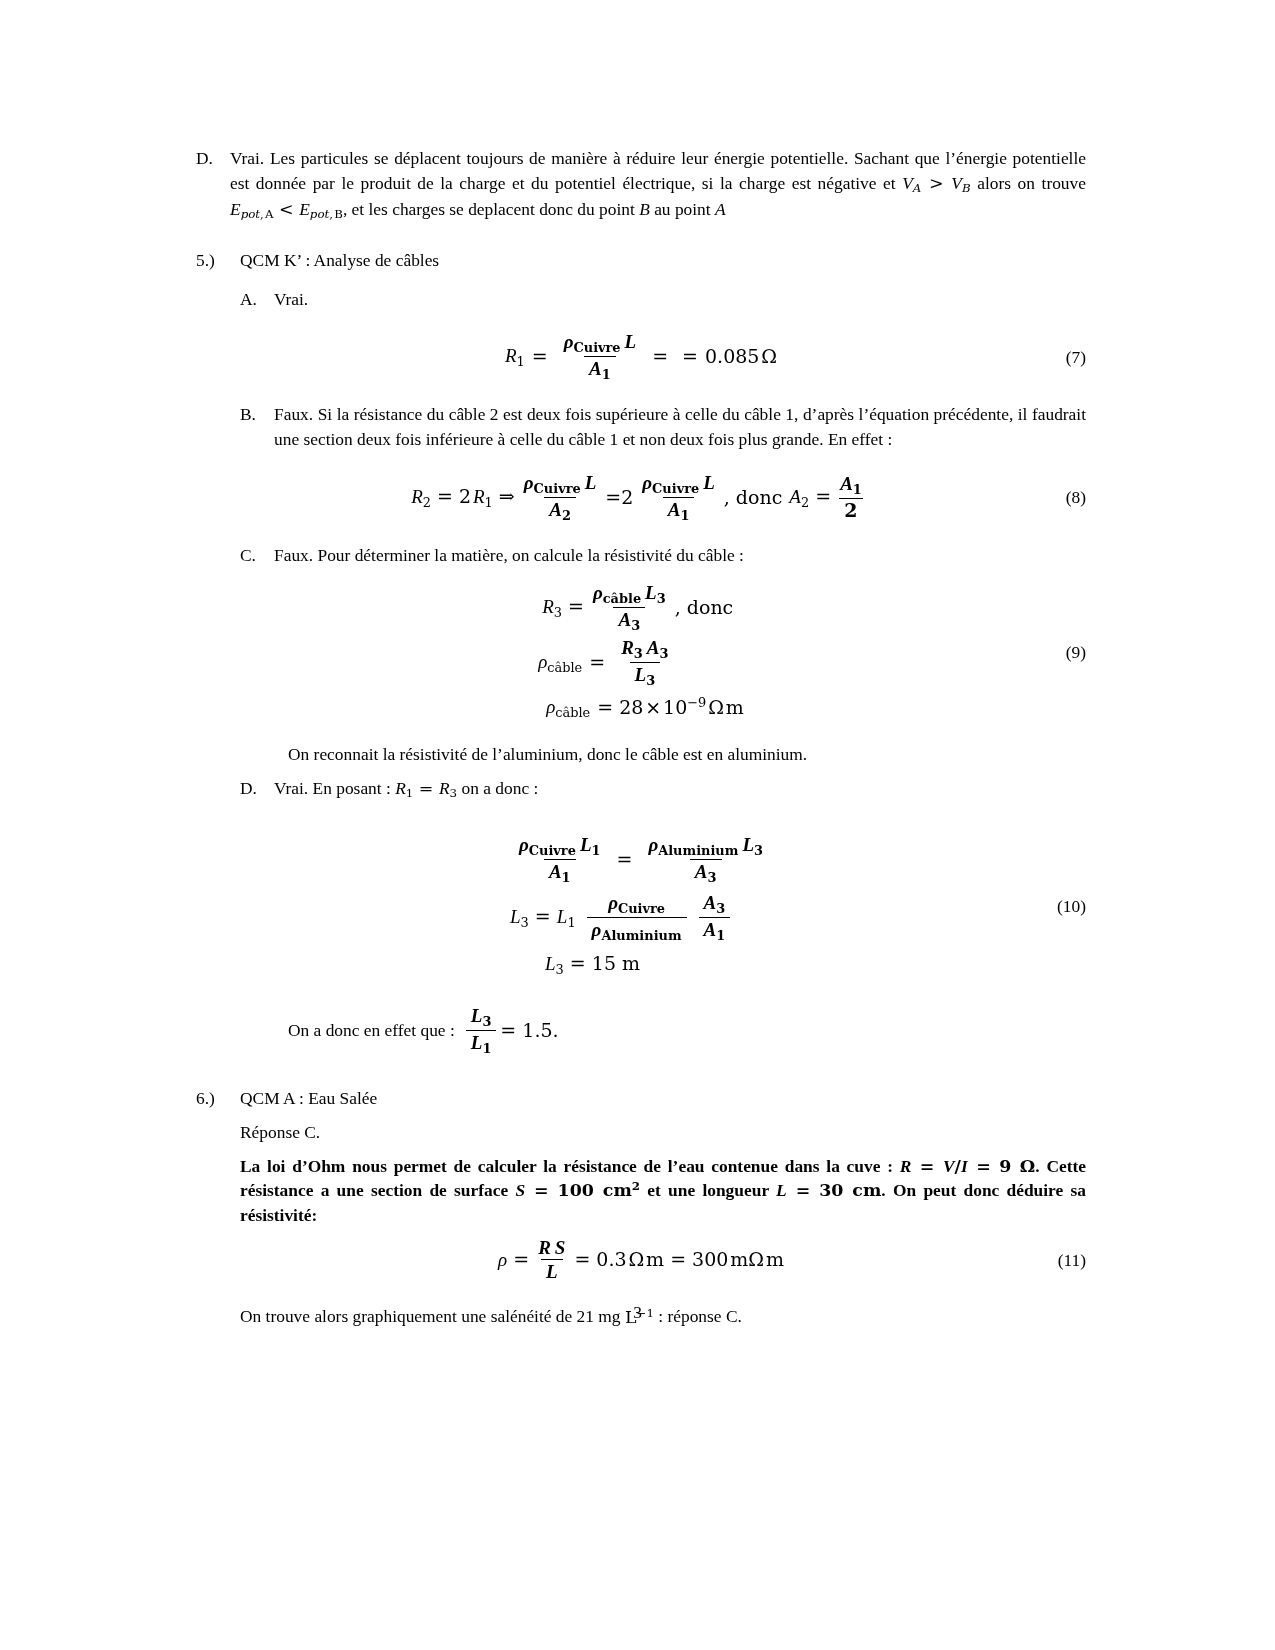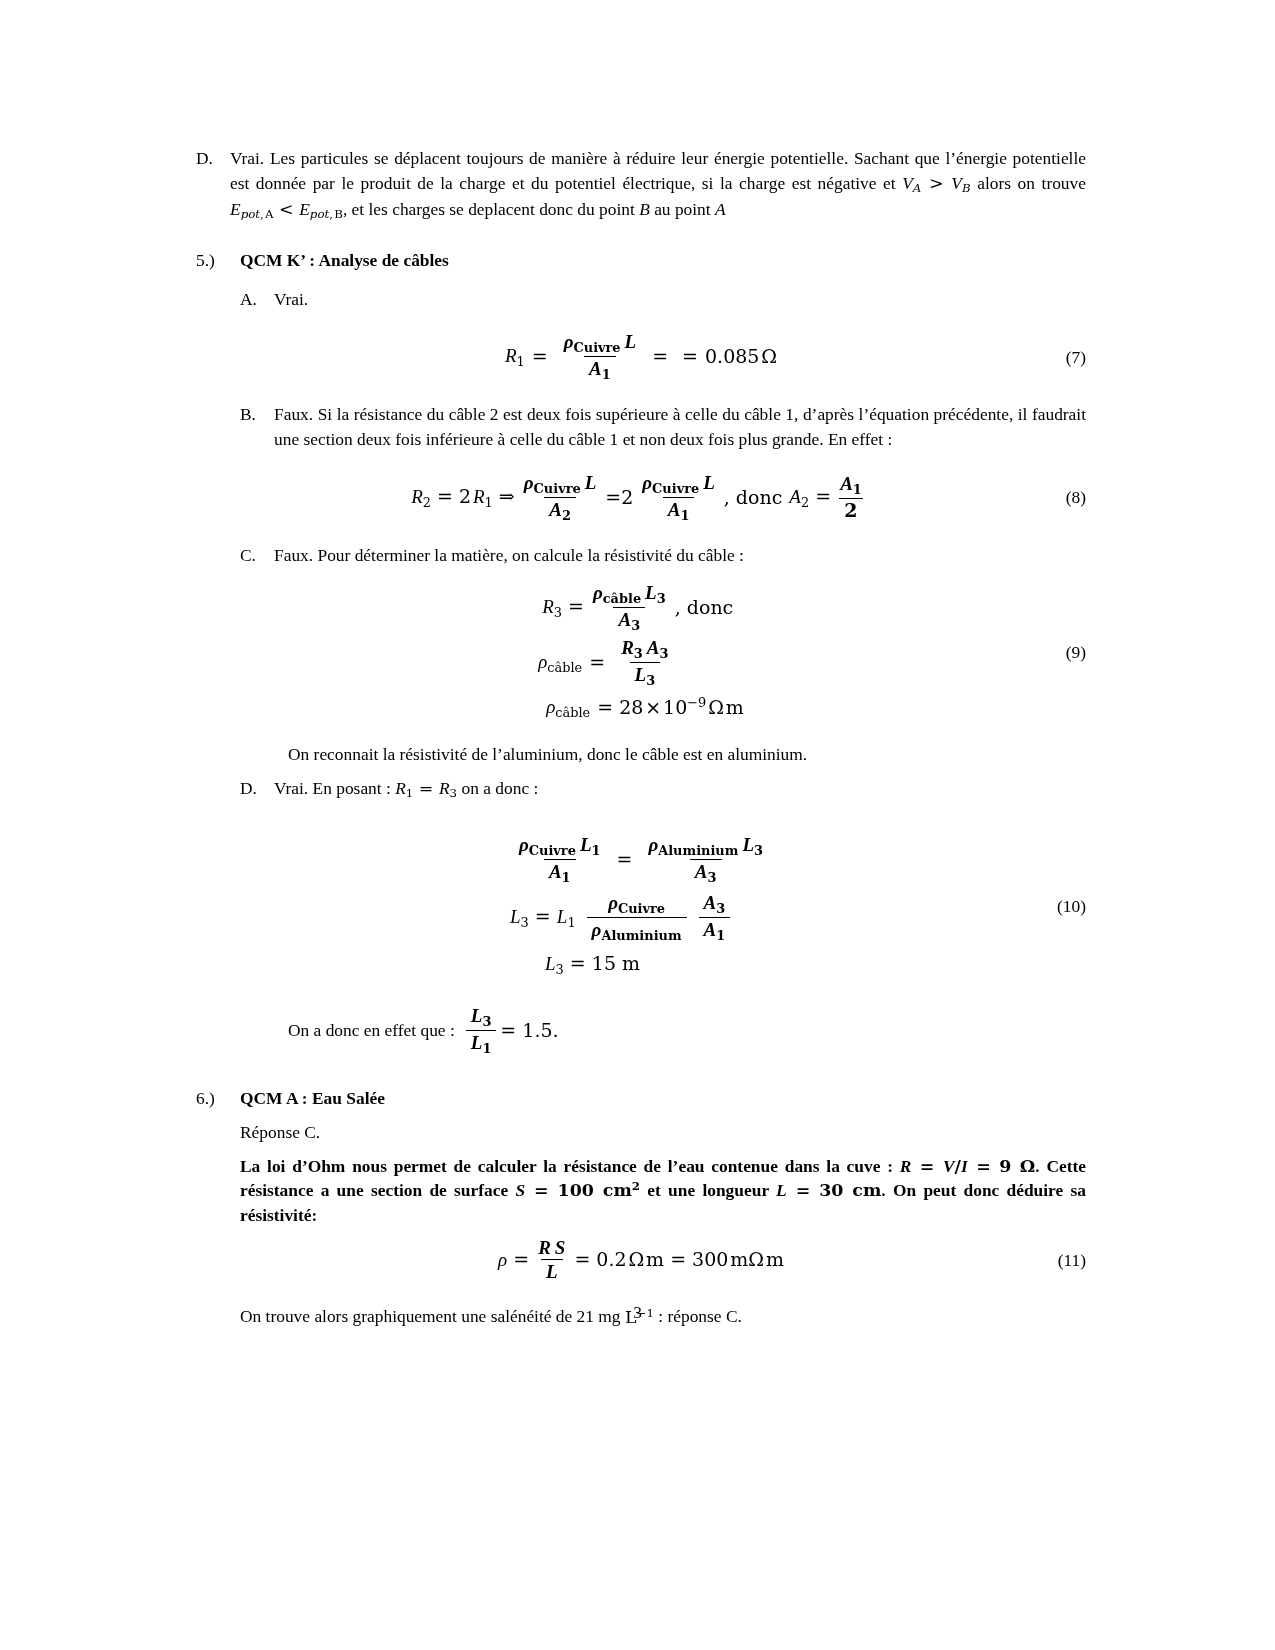--- a/index.html
+++ b/index.html
@@ -35,21 +35,21 @@
 
   
   .section{
     display:flex;
     align-items:flex-start;
     margin-top:25px;
   }
   .section > .num{
     width:44px; flex:0 0 44px;
   }
-  .section > .head{ font-weight:bold; }
+  .section > .head{ font-weight:normal; }
 
   .blk{ margin-left:44px; }
   .sub{ margin-left:92px; }
 
   .gapA{ height:20px; }
   .gapB{ height:14px; }
   .gapS{ height:9px; }
 
   
   .math{
@@ -346,21 +346,21 @@
 
   <div class="gapS"></div>
 
   <div class="eqrow">
     <div class="eqline math eqbig">
       <span><i>ρ</i> =</span>
       <span class="frac">
         <span class="nu"><i>R</i><span class="sp"></span><i>S</i></span>
         <span class="de"><i>L</i></span>
       </span>
-      <span>= 0.2 Ω m = 300 mΩ m</span>
+      <span>= 0.3 Ω m = 300 mΩ m</span>
     </div>
     <span class="eqtag">(11)</span>
   </div>
 
   <div style="height:22px"></div>
 
   <div class="blk" style="">
     <div class="para">
       <span>On trouve alors graphiquement une salénéité de 21 mg</span>
       <span class="math nowrap">L<sup>−1</sup></span>

